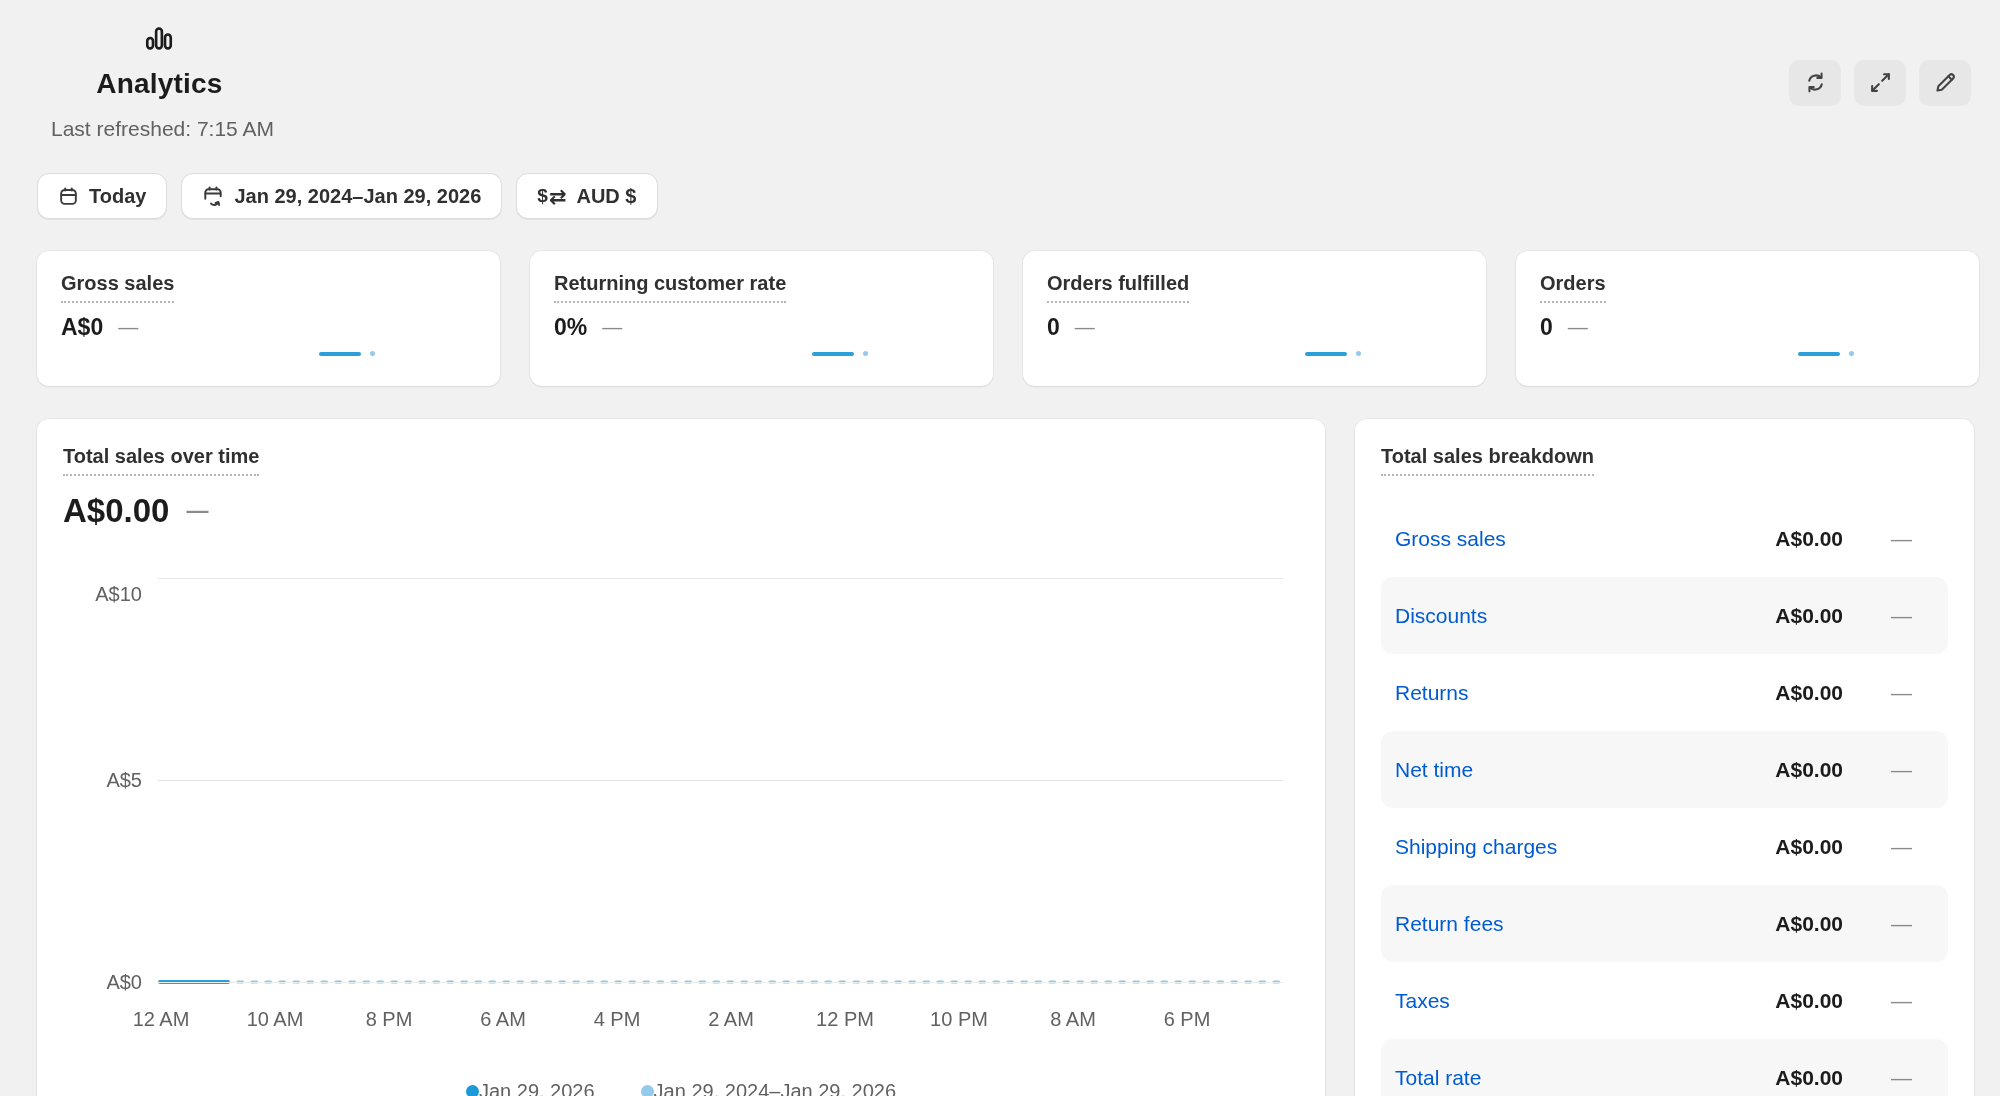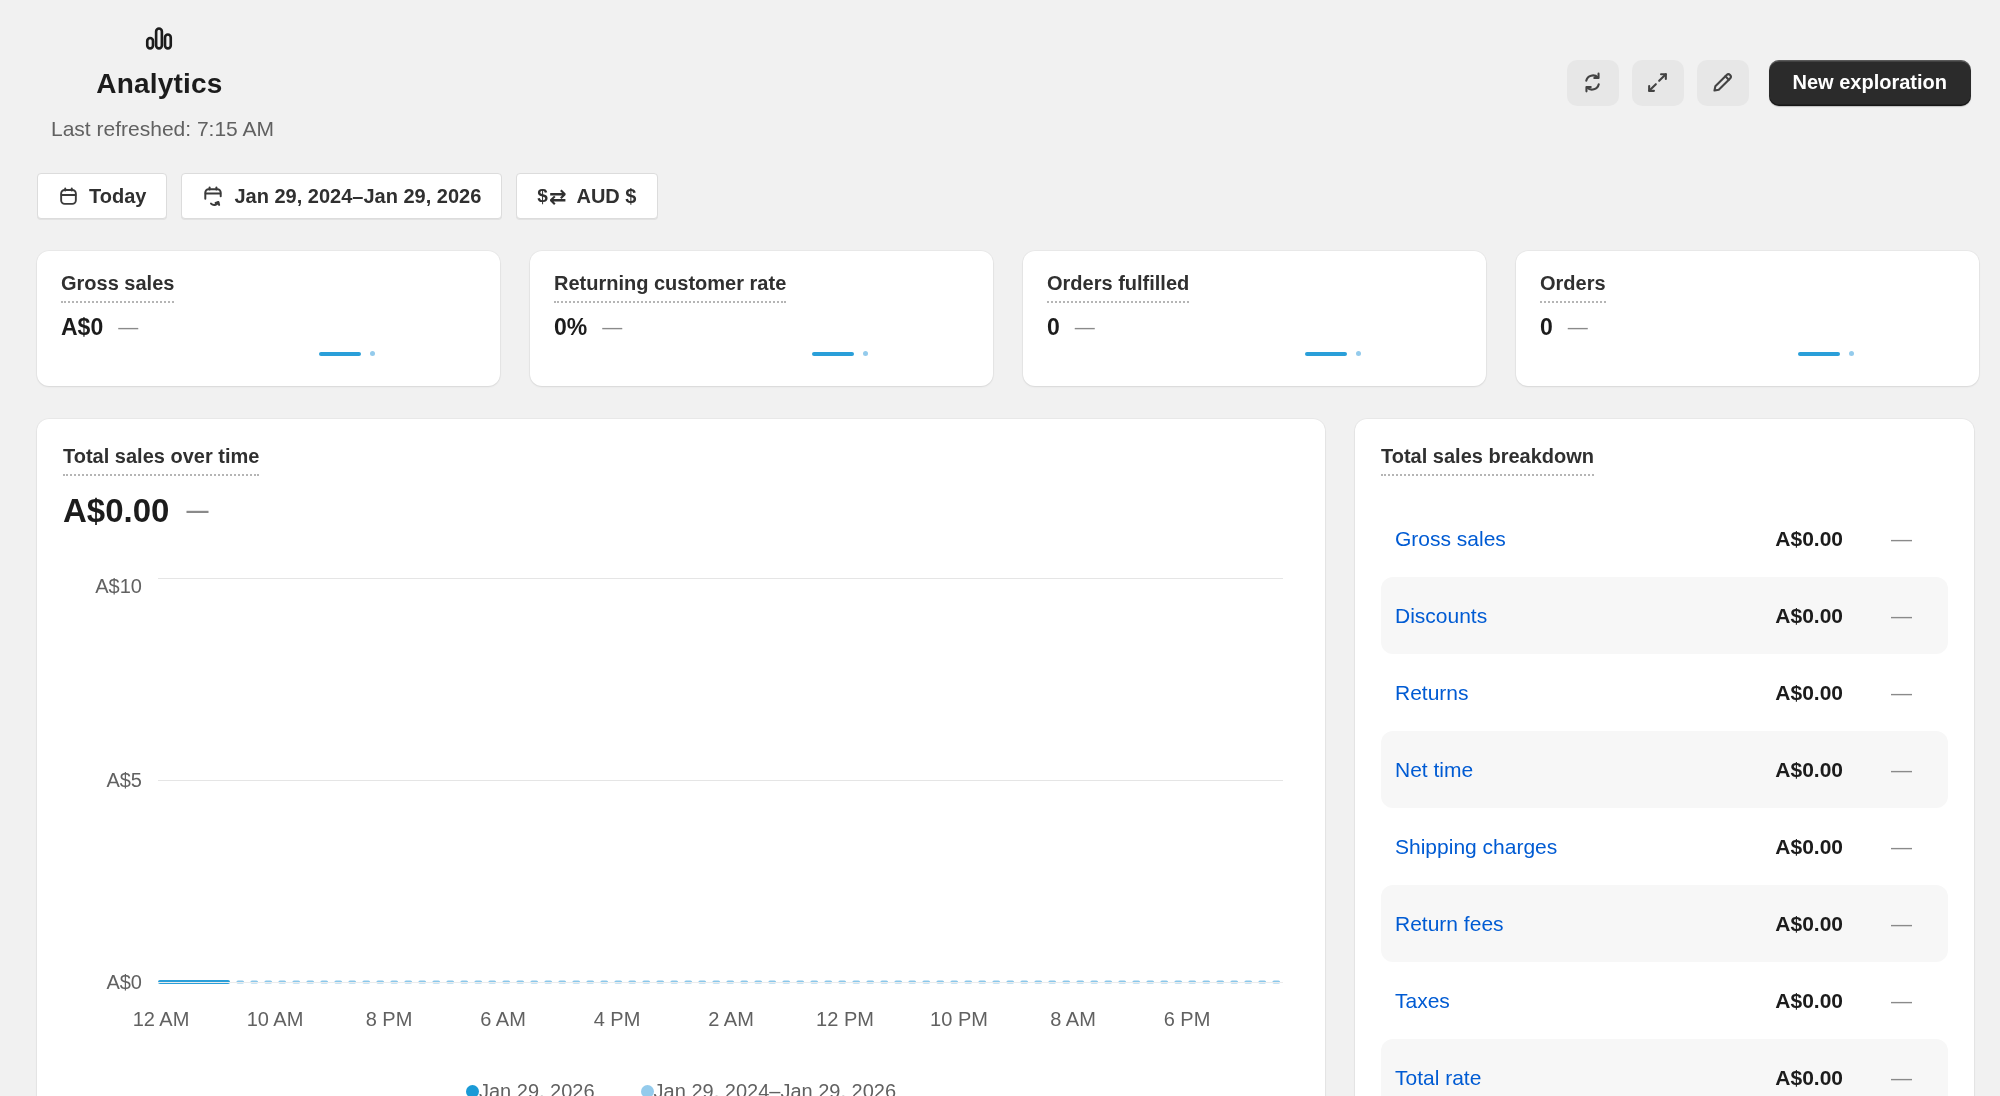--- a/index.html
+++ b/index.html
@@ -15,21 +15,21 @@
   .hdr-right{display:flex;align-items:center;gap:13px;}
   .iconbtn{width:52px;height:46px;border:none;border-radius:10px;background:#e7e7e7;display:flex;
            align-items:center;justify-content:center;cursor:pointer;padding:0;}
   .darkbtn{height:46px;padding:0 24px;margin-left:7px;border:none;border-radius:10px;background:#2b2b2b;
            color:#ffffff;font-size:20px;font-weight:600;font-family:inherit;cursor:pointer;
            box-shadow:inset 0 1.5px 0 rgba(255,255,255,.22), inset 0 -1.5px 0 rgba(0,0,0,.45), 0 1px 1px rgba(0,0,0,.2);}
 
   
   .filters{display:flex;align-items:center;gap:14px;padding:32px 0 0 37px;}
   .fbtn{height:46px;display:flex;align-items:center;gap:10px;padding:0 20px;background:#ffffff;
-        border:1px solid #dcdcdc;border-radius:4px;box-shadow:0 1px 0 rgba(26,26,26,.07);
+        border:1px solid #dcdcdc;border-radius:12px;box-shadow:0 1px 0 rgba(26,26,26,.07);
         font-size:20px;font-weight:600;color:#303030;font-family:inherit;cursor:pointer;}
   .cur-glyphs{display:flex;align-items:center;font-weight:700;font-size:19px;color:#303030;}
   .cur-glyphs .arr{font-size:21px;margin-left:1px;line-height:1;}
 
   
   .card{background:#ffffff;border-radius:12px;box-shadow:0 1px 2px rgba(0,0,0,.08),0 0 0 1px rgba(0,0,0,.03);}
   .ctitle{display:inline-block;font-size:20px;font-weight:650;color:#303030;
           border-bottom:2px dotted #b5b5b5;padding-bottom:6px;cursor:default;}
   .dash{color:#8a8a8a;font-weight:500;}
 
@@ -113,21 +113,20 @@
         </span>
       </button>
       <button class="iconbtn" aria-label="Edit">
         <span>
           <svg class="ic" width="25" height="25" viewBox="0 0 24 24" fill="none" stroke="#434343" stroke-width="2" stroke-linecap="round" stroke-linejoin="round">
             <path d="M4.3 19.7l.8-4L16 4.8a2.33 2.33 0 0 1 3.3 3.3L8.4 19l-4.1.7z"></path>
             <path d="M14.8 6.1l3.2 3.2"></path>
           </svg>
         </span>
       </button>
-      <button class="darkbtn">New exploration</button>
     </div>
   </div>
 
   <div class="filters">
     <button class="fbtn">
       <span>
         <svg class="ic" width="21" height="21" viewBox="0 0 20 20" fill="none" stroke="#3a3a3a" stroke-width="1.8" stroke-linecap="round">
           <rect x="3" y="3.8" width="14" height="13.2" rx="3.4"></rect>
           <line x1="3.4" y1="8.6" x2="16.6" y2="8.6"></line>
           <line x1="6.9" y1="2.4" x2="6.9" y2="4.4"></line>
@@ -211,21 +210,21 @@
             <span class="xtick" style="left: 231px;">8 PM</span>
             <span class="xtick" style="left: 345px;">6 AM</span>
             <span class="xtick" style="left: 459px;">4 PM</span>
             <span class="xtick" style="left: 573px;">2 AM</span>
             <span class="xtick" style="left: 687px;">12 PM</span>
             <span class="xtick" style="left: 801px;">10 PM</span>
             <span class="xtick" style="left: 915px;">8 AM</span>
             <span class="xtick" style="left: 1029px;">6 PM</span>
           </div>
       <div class="gline" style="top: 0px;"></div>
-          <span class="ylab" style="top: 8px;">A$10</span>
+          <span class="ylab" style="top: 16px;">A$10</span>
           <div class="gline" style="top: 202px;"></div>
           <span class="ylab" style="top: 202px;">A$5</span>
           <div class="gline" style="top: 404px; background: rgb(236, 236, 236);"></div>
           <span class="ylab" style="top: 404px;">A$0</span>
         </div>
 
       <div class="legend" id="legend">
           <div class="litem">
             <span class="ldot" style="background: rgb(26, 154, 214);"></span>
             <span>Jan 29, 2026</span>

